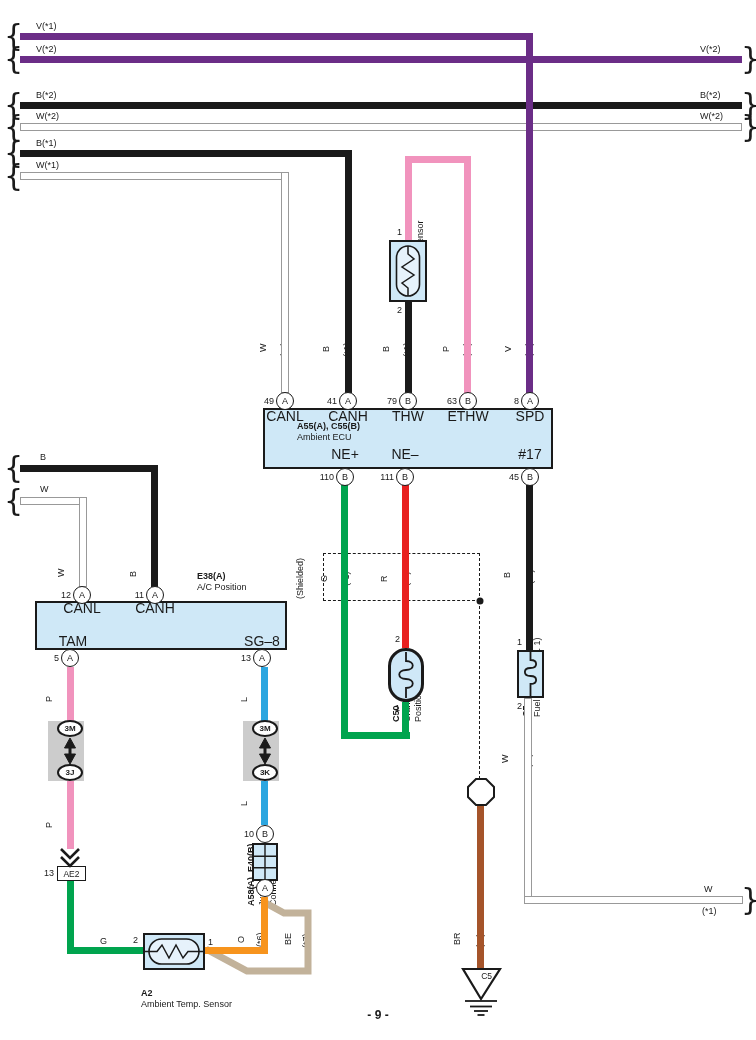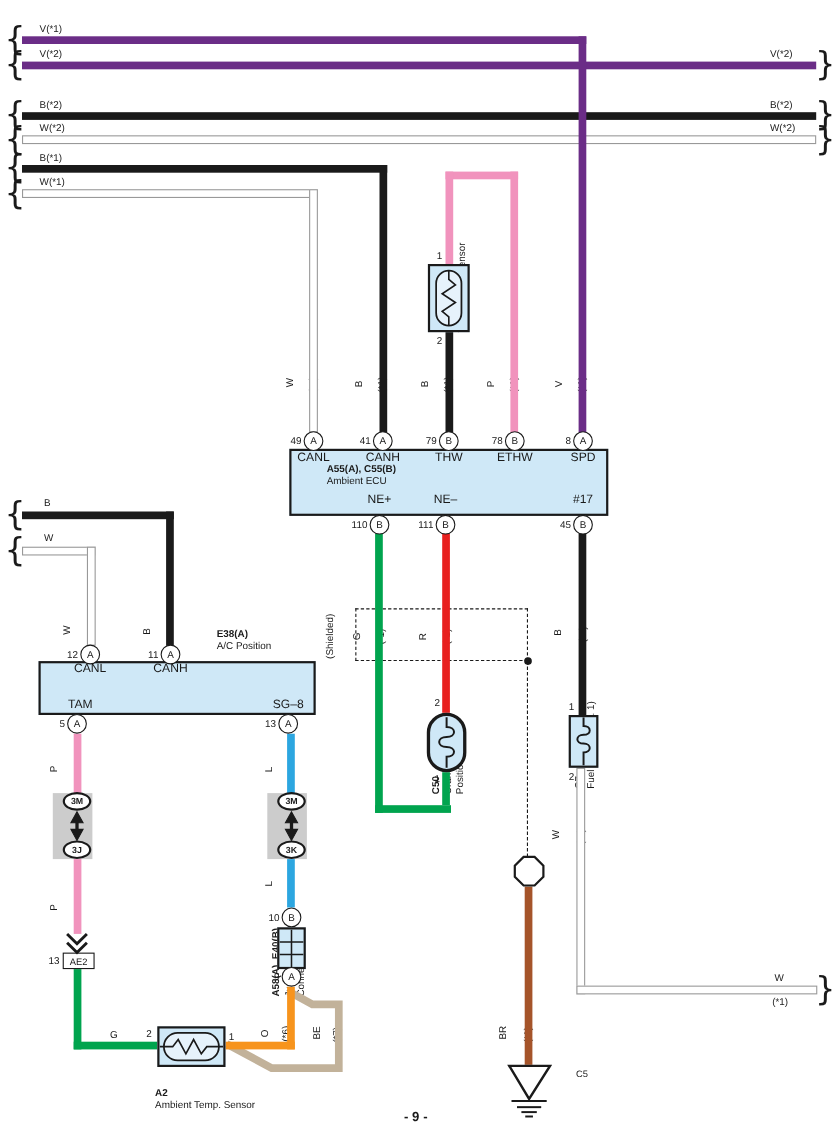--- a/index.html
+++ b/index.html
@@ -23,21 +23,21 @@
   .pin{position:absolute;width:18px;height:18px;box-sizing:border-box;border:1.8px solid #1a1a1a;
        border-radius:50%;background:#fff;font-size:9px;display:flex;align-items:center;
        justify-content:center;z-index:6;}
   .comp{position:absolute;background:#cfe8f7;border:2px solid #1a1a1a;box-sizing:border-box;z-index:4;}
   .oval{position:absolute;width:26px;height:17px;box-sizing:border-box;border:2.4px solid #1a1a1a;
         border-radius:50%;background:#fff;font-size:8px;font-weight:bold;display:flex;
         align-items:center;justify-content:center;z-index:6;}
   .grayrect{position:absolute;background:#ccc;z-index:1;}
   .brace{position:absolute;font-family:"DejaVu Sans",sans-serif;font-size:30px;line-height:28px;
          color:#1a1a1a;z-index:3;}
-  .inbox{position:absolute;font-size:11px;line-height:10px;transform:translateX(-50%);z-index:5;}
+  .inbox{position:absolute;font-size:14px;line-height:10px;transform:translateX(-50%);z-index:5;}
   svg{display:block;}
   .ovl{position:absolute;left:0;top:0;z-index:7;pointer-events:none;}
   .bg{position:absolute;left:0;top:0;z-index:1;pointer-events:none;}
   .z2{z-index:2;} .z3{z-index:3;}
   .dash{position:absolute;border:1.5px dashed #1a1a1a;box-sizing:border-box;z-index:1;background:transparent;}
   .dashv{position:absolute;border-left:1.5px dashed #1a1a1a;z-index:1;}
 </style>
 </head>
 <body>
 
@@ -110,21 +110,21 @@
   <div class="inbox" style="left:530px;top:449px;">#17</div>
 
   <div class="pin" style="left:276px;top:392px;">A</div>
   <div class="pin" style="left:339px;top:392px;">A</div>
   <div class="pin" style="left:399px;top:392px;">B</div>
   <div class="pin" style="left:459px;top:392px;">B</div>
   <div class="pin" style="left:521px;top:392px;">A</div>
   <div class="num" style="left:254px;top:396px;width:20px;">49</div>
   <div class="num" style="left:317px;top:396px;width:20px;">41</div>
   <div class="num" style="left:377px;top:396px;width:20px;">79</div>
-  <div class="num" style="left:437px;top:396px;width:20px;">78</div>
+  <div class="num" style="left:437px;top:396px;width:20px;">63</div>
   <div class="num" style="left:501px;top:396px;width:18px;">8</div>
   <div class="pin" style="left:336px;top:468px;">B</div>
   <div class="pin" style="left:396px;top:468px;">B</div>
   <div class="pin" style="left:521px;top:468px;">B</div>
   <div class="num" style="left:310px;top:472px;width:24px;">110</div>
   <div class="num" style="left:370px;top:472px;width:24px;">111</div>
   <div class="num" style="left:499px;top:472px;width:20px;">45</div>
 
   <div class="comp" style="left:35px;top:601px;width:252px;height:49px;"></div>
   <div class="lbl" style="left:197px;top:571px;z-index:5;">
@@ -219,21 +219,21 @@
   <div class="num" style="left:40px;top:724px;width:14px;">7</div>
   <div class="num" style="left:40px;top:768px;width:14px;">7</div>
   <div class="num" style="left:235px;top:724px;width:14px;">8</div>
   <div class="num" style="left:235px;top:768px;width:14px;">9</div>
 
   <div style="position:absolute;left:57px;top:866px;width:29px;height:15px;box-sizing:border-box;border:1.8px solid #1a1a1a;background:#fff;z-index:5;font-size:8.5px;display:flex;align-items:center;justify-content:center;">
     <span>AE2</span>
   </div>
   <div class="num" style="left:38px;top:868px;width:16px;">13</div>
 
-  <div class="lbl" style="left:470px;top:971px;width:22px;text-align:center;font-size:8.5px;z-index:8;margin-left:48px;">C5</div>
+  <div class="lbl" style="left:470px;top:971px;width:22px;text-align:right;font-size:8.5px;z-index:8;">C5</div>
 
   <div class="lbl" style="left:36px;top:21px;">V(*1)</div>
   <div class="lbl" style="left:36px;top:44px;">V(*2)</div>
   <div class="lbl" style="left:36px;top:90px;">B(*2)</div>
   <div class="lbl" style="left:36px;top:111px;">W(*2)</div>
   <div class="lbl" style="left:36px;top:138px;">B(*1)</div>
   <div class="lbl" style="left:36px;top:160px;text-align:center;">W(*1)</div>
   <div class="lbl" style="left:700px;top:44px;">V(*2)</div>
   <div class="lbl" style="left:700px;top:90px;">B(*2)</div>
   <div class="lbl" style="left:700px;top:111px;">W(*2)</div>

